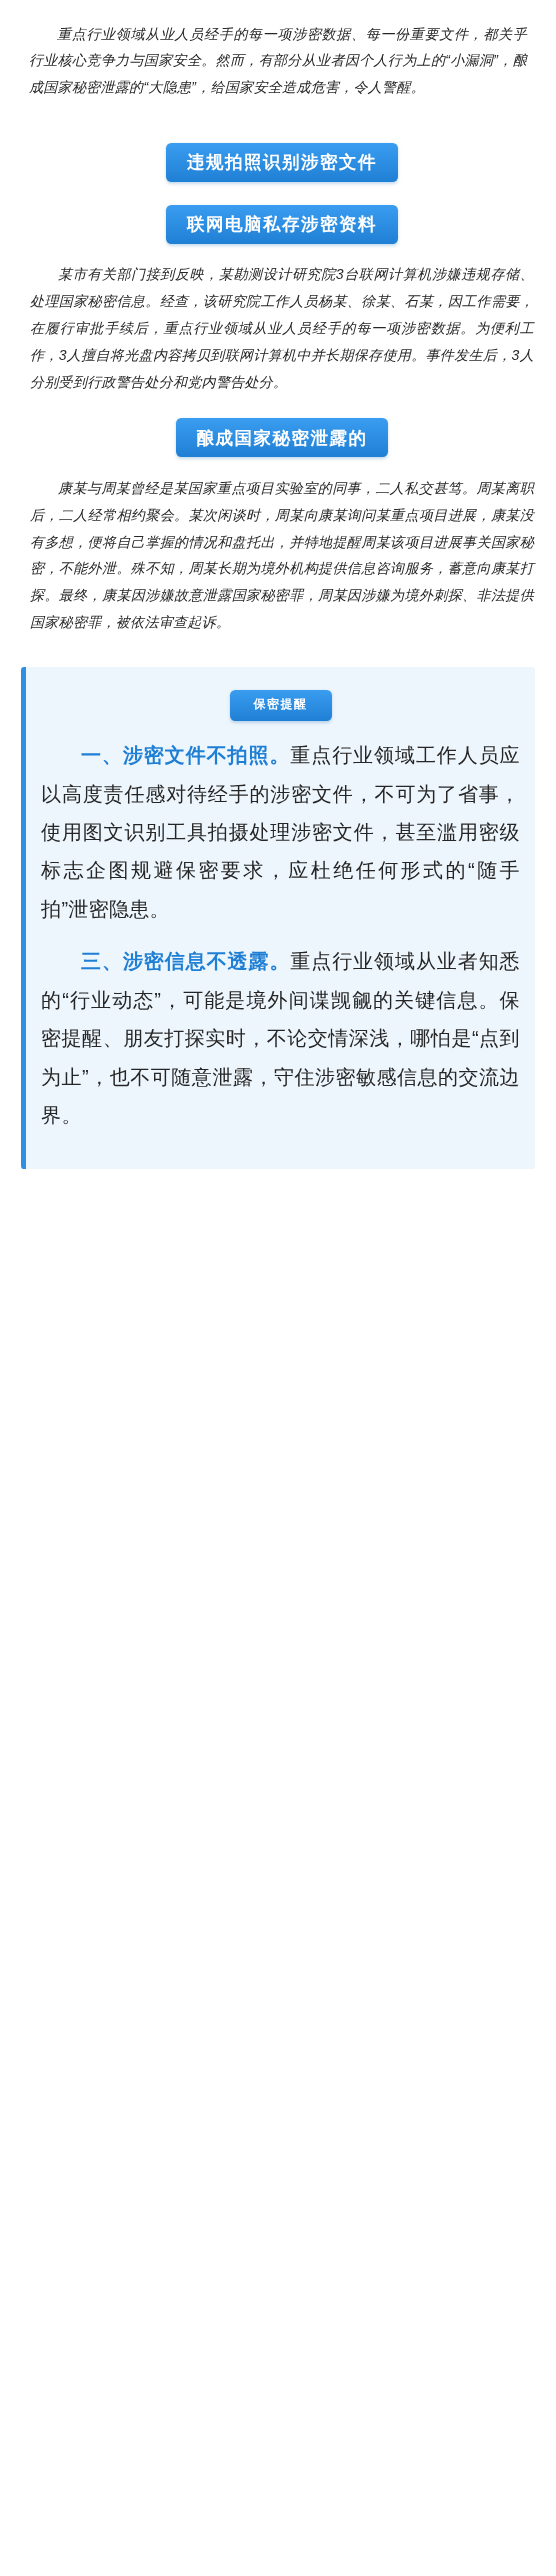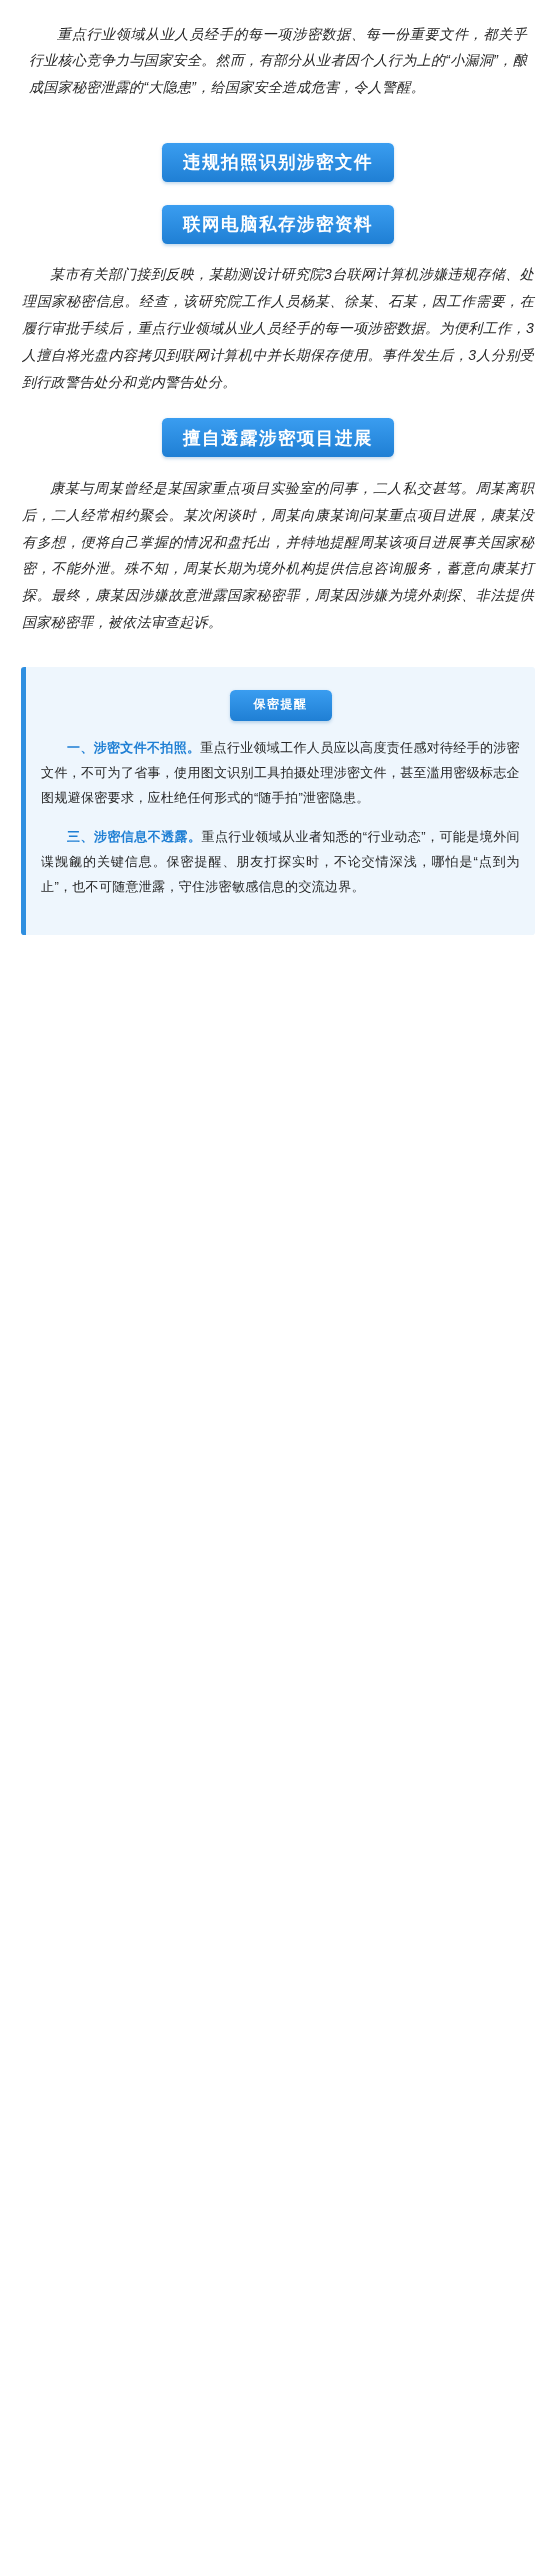--- a/index.html
+++ b/index.html
@@ -28,20 +28,21 @@
     letter-spacing: 0.3px;
     text-align: justify;
     text-justify: inter-ideograph;
     margin: 0 0 13.4px 0;
     text-indent: 2em;
     color: #262626;
     font-style: italic;
   }
   .section {
     padding: 0 22px;
+    margin-left: 8px;
   }
   .heading-wrap {
     display: flex;
     justify-content: center;
     margin: 23px 0 17.5px 0;
   }
   .heading-pill {
     display: inline-block;
     background: linear-gradient(180deg, #3a9df0 0%, #1f7fd4 100%);
     color: #ffffff;
@@ -70,21 +71,21 @@
     background: linear-gradient(180deg, #3a9df0 0%, #1f7fd4 100%);
     color: #ffffff;
     font-size: 12px;
     font-weight: bold;
     letter-spacing: 1.5px;
     padding: 6.7px 24px 7.2px 24px;
     border-radius: 5.2px;
     box-shadow: 0 1.5px 3.1px rgba(30,110,180,0.25);
   }
   .tip-item {
-    font-size: 13px;
+    font-size: 20px;
     line-height: 1.92;
     letter-spacing: 0.3px;
     text-align: justify;
     text-justify: inter-ideograph;
     margin: 0 0 14.4px 0;
     text-indent: 2em;
     color: #262626;
   }
   .tip-item .lead {
     color: #1f7fd4;
@@ -108,21 +109,21 @@
 
   <div class="section">
     <div class="heading-wrap">
       <span class="heading-pill">联网电脑私存涉密资料</span>
     </div>
     <p class="body-text">某市有关部门接到反映，某勘测设计研究院3台联网计算机涉嫌违规存储、处理国家秘密信息。经查，该研究院工作人员杨某、徐某、石某，因工作需要，在履行审批手续后，重点行业领域从业人员经手的每一项涉密数据。为便利工作，3人擅自将光盘内容拷贝到联网计算机中并长期保存使用。事件发生后，3人分别受到行政警告处分和党内警告处分。</p>
   </div>
 
   <div class="section">
     <div class="heading-wrap">
-      <span class="heading-pill">擅自透露涉密项目进展</span>
+      <span class="heading-pill">酿成国家秘密泄露的</span>
     </div>
     <p class="body-text">康某与周某曾经是某国家重点项目实验室的同事，二人私交甚笃。周某离职后，二人经常相约聚会。某次闲谈时，周某向康某询问某重点项目进展，康某没有多想，便将自己掌握的情况和盘托出，并特地提醒周某该项目进展事关国家秘密，不能外泄。殊不知，周某长期为境外机构提供信息咨询服务，蓄意向康某打探。最终，康某因涉嫌故意泄露国家秘密罪，周某因涉嫌为境外刺探、非法提供国家秘密罪，被依法审查起诉。</p>
   </div>
 
   <div class="tip-block">
     <div class="tip-heading-wrap">
       <span class="tip-pill">保密提醒</span>
     </div>
     <p class="tip-item">
       <span class="lead">一、涉密文件不拍照。</span><span>重点行业领域工作人员应以高度责任感对待经手的涉密文件，不可为了省事，使用图文识别工具拍摄处理涉密文件，甚至滥用密级标志企图规避保密要求，应杜绝任何形式的“随手拍”泄密隐患。</span>

